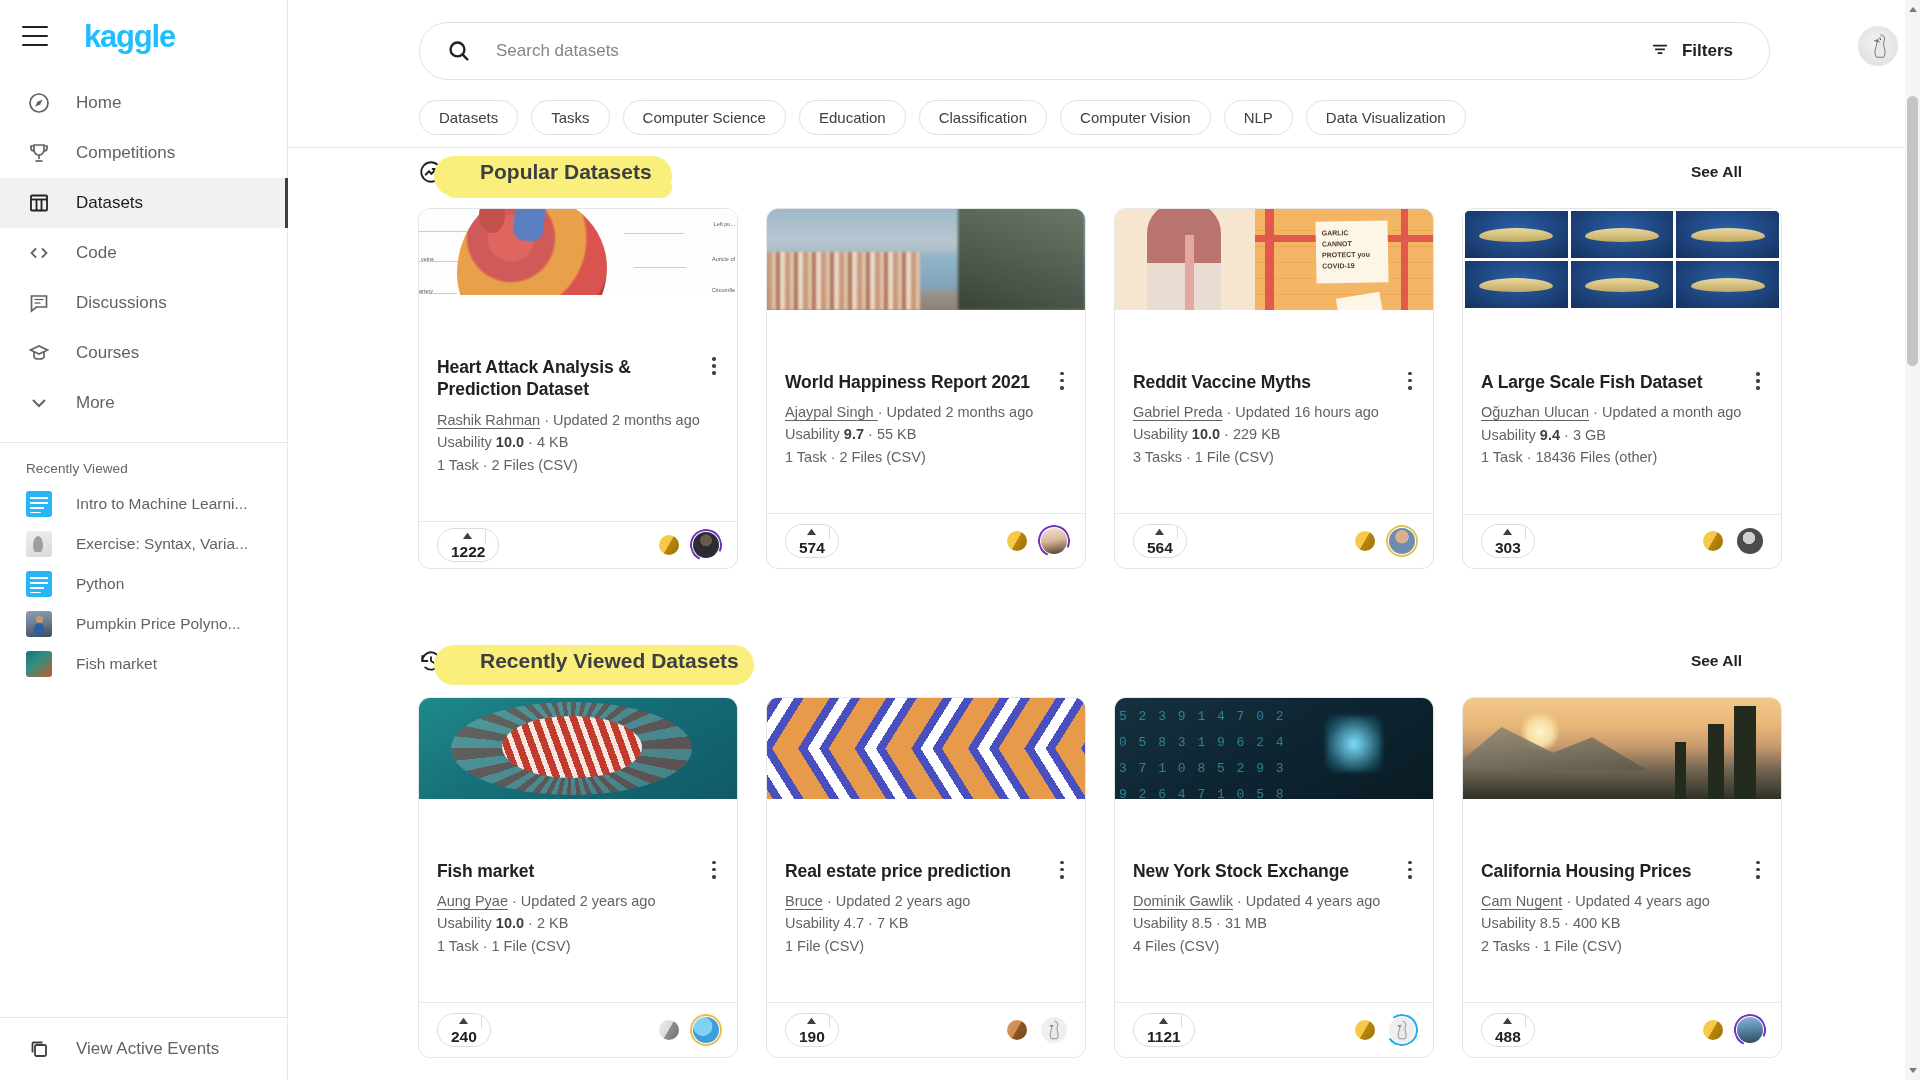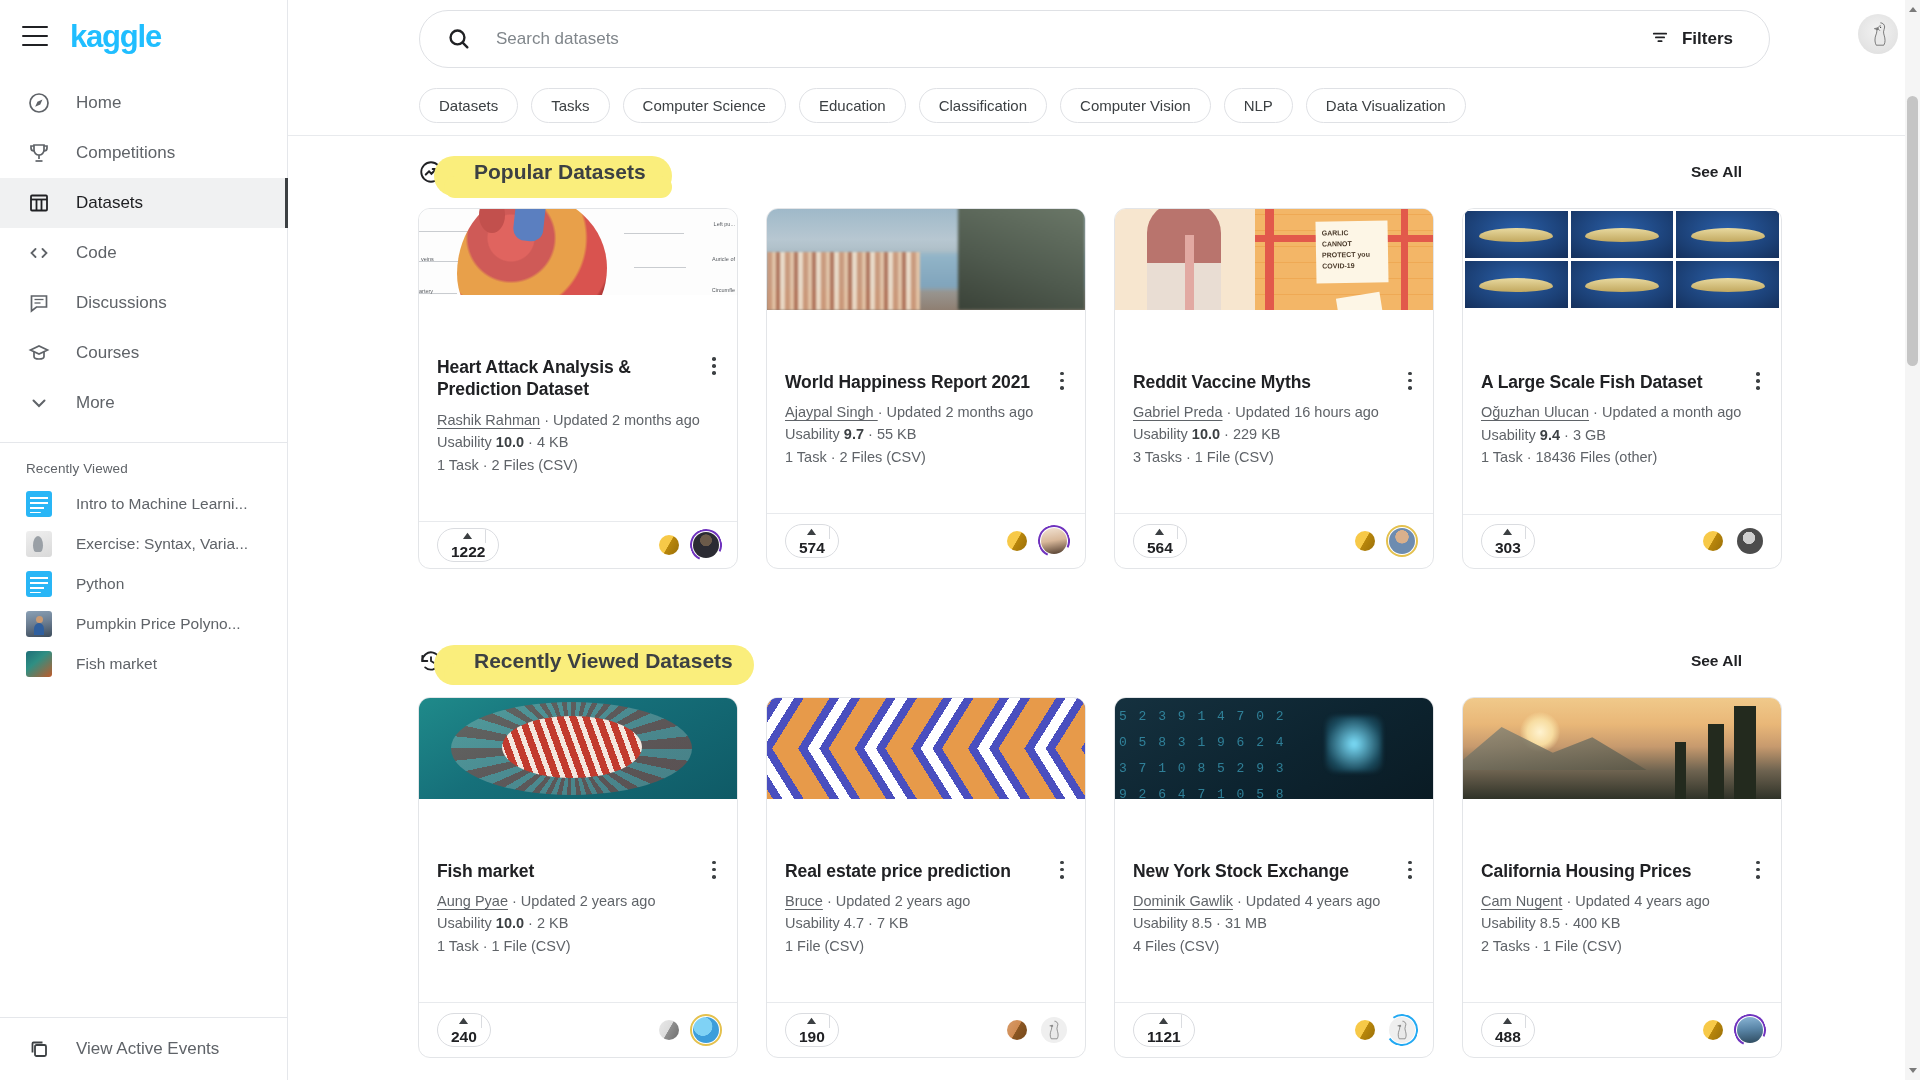--- a/index.html
+++ b/index.html
@@ -11,21 +11,21 @@
   }
   .app { display: flex; width: 1920px; height: 1080px; position: relative; }
 
   
   .sidebar {
     width: 288px; height: 1080px; background: #fff;
     border-right: 1px solid #e5e7eb;
     display: flex; flex-direction: column; flex: 0 0 288px;
     position: relative; z-index: 5;
   }
-  .sb-top { display: flex; align-items: center; height: 72px; padding-left: 22px; gap: 22px; }
+  .sb-top { display: flex; align-items: center; height: 72px; padding-left: 22px; gap: 36px; }
   .hamburger { width: 26px; height: 20px; display: flex; flex-direction: column; justify-content: space-between; cursor: pointer; }
   .hamburger span { display: block; height: 2.2px; width: 100%; background: #202124; border-radius: 1px; }
   .kaggle-logo { font-size: 31px; font-weight: 700; color: #20BEFF; letter-spacing: -1.2px; line-height: 1; font-family: "Liberation Sans", sans-serif; }
 
   .nav { margin-top: 6px; }
   .nav-item {
     display: flex; align-items: center; gap: 24px;
     height: 50px; padding-left: 26px; cursor: pointer;
     color: #5f6368; font-size: 17px; position: relative;
   }
@@ -81,21 +81,21 @@
   .sb-bottom { border-top: 1px solid #e5e7eb; }
   .events-item {
     display: flex; align-items: center; gap: 24px; height: 62px;
     padding-left: 26px; cursor: pointer; color: #5f6368; font-size: 17px;
   }
 
   
   .main { flex: 1; height: 1080px; position: relative; overflow: hidden; background: #fff; }
 
   .topbar {
-    position: absolute; left: 0; right: 0; top: 0; height: 136px;
+    position: absolute; left: 0; right: 0; top: 12px; height: 136px;
     background: #fff; border-bottom: 1px solid #e8eaed; z-index: 4;
   }
   .search-row { display: flex; align-items: center; padding: 10px 0 0 0; }
   .search-box {
     margin-left: 131px; width: 1351px; height: 58px;
     border: 1px solid #dfe1e5; border-radius: 29px;
     display: flex; align-items: center; padding: 0 8px 0 26px; background: #fff;
   }
   .search-ico { width: 26px; height: 26px; flex: 0 0 26px; display:flex;align-items:center;justify-content:center; }
   .search-input {
@@ -128,21 +128,21 @@
     position: absolute; top: 136px; left: 0; right: 0; bottom: 0;
     overflow: hidden; padding-bottom: 0;
   }
   .scroll-inner { padding: 0 0 0 0; }
 
   .section { padding: 0 0 0 0; }
   .section-head {
     display: flex; align-items: center; justify-content: space-between;
     padding: 0 168px 0 418px; height: 72px; margin-left: -288px;
   }
-  .sec-left { display: flex; align-items: center; gap: 14px; position: relative; }
+  .sec-left { display: flex; align-items: center; gap: 20px; position: relative; }
   .sec-ico { width: 26px; height: 26px; display:flex;align-items:center;justify-content:center; flex:0 0 26px;}
   .sec-title {
     font-size: 21px; font-weight: 700; color: #3c4043; position: relative;
     padding: 6px 22px 7px 16px; z-index: 2;
   }
   .hl {
     position: absolute; z-index: 1; background: #FAEE7C; border-radius: 26px;
     filter: blur(0.3px);
   }
   .hl-1 { left: 16px; top: 2px; width: 238px; height: 40px; }

